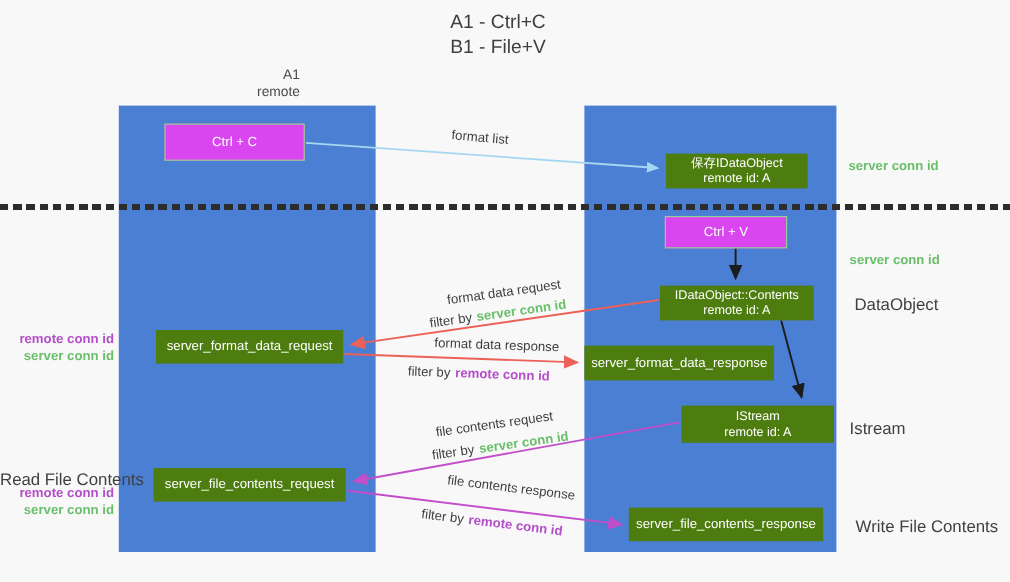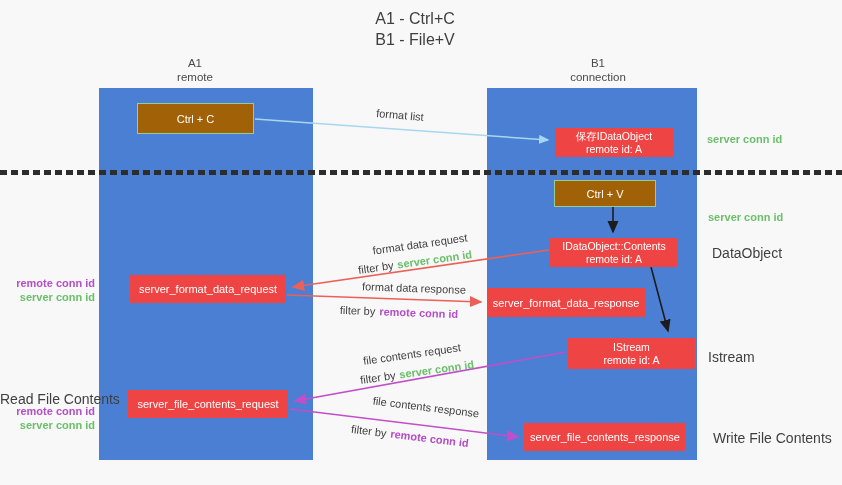--- a/index.html
+++ b/index.html
@@ -3,29 +3,29 @@
 <meta charset="utf-8">
 <style>
   html,body { margin:0; padding:0; background:#f8f8f8; }
   .canvas {
     position:relative; width:842px; height:485px; background:#f8f8f8;
     font-family:"Liberation Sans", sans-serif; overflow:hidden;
   }
   .lifeline { position:absolute; background:#4a7fd4; }
   .title-block { position:absolute; left:330px; top:8px; width:170px; text-align:center;
     color:#3f3f3f; font-size:16px; line-height:21px; }
-  .col-head { position:absolute; text-align:center; font-size:11.5px; color:#4a4a4a; line-height:14px; }
+  .col-head { position:absolute; text-align:right; font-size:11.5px; color:#4a4a4a; line-height:14px; }
   .dotted {
     position:absolute; left:0; top:170px; width:842px; height:5px;
     background:repeating-linear-gradient(90deg,#2d2d2d 0 7px,transparent 7px 11px);
   }
   .node { position:absolute; display:flex; flex-direction:column; align-items:center;
     justify-content:center; color:#fff; text-align:center; box-sizing:border-box; }
-  .node-green { background:#a16207; border:1px solid #93ce93; }
-  .node-orange { background:#ef4444; }
+  .node-green { background:#d946ef; border:1px solid #93ce93; }
+  .node-orange { background:#4d7c0f; }
   .node .ln { font-size:10.5px; line-height:13px; white-space:nowrap; }
   .node .single { font-size:11px; white-space:nowrap; }
   .edge-label { position:absolute; font-size:11px; color:#3f3f3f; white-space:nowrap;
     transform-origin:center; }
   .filter-key { margin-left:4px; font-weight:bold; }
   .txt-green { color:#6abf6a; }
   .txt-purple { color:#b44ec8; }
   .ann { position:absolute; font-size:14px; white-space:nowrap; }
   .ann-bold { font-weight:bold; font-size:11px; }
   .ann-dark { color:#3f3f3f; }
@@ -38,24 +38,20 @@
 <div class="canvas">
 
   <div class="title-block">
     <div>A1 - Ctrl+C</div>
     <div>B1 - File+V</div>
   </div>
 
   <div class="col-head" style="left:140px; top:56px; width:110px;">
     <div>A1</div>
     <div>remote</div>
-  </div>
-  <div class="col-head" style="left:543px; top:56px; width:110px;">
-    <div>B1</div>
-    <div>connection</div>
   </div>
 
   <div class="lifeline" style="left:99px; top:88px; width:214px; height:372px;"></div>
   <div class="lifeline" style="left:487px; top:88px; width:210px; height:372px;"></div>
 
   <div class="dotted"></div>
 
   <svg class="overlay">
     <defs>
       <marker id="m-blue" markerWidth="8" markerHeight="8" refX="6" refY="3" orient="auto">

